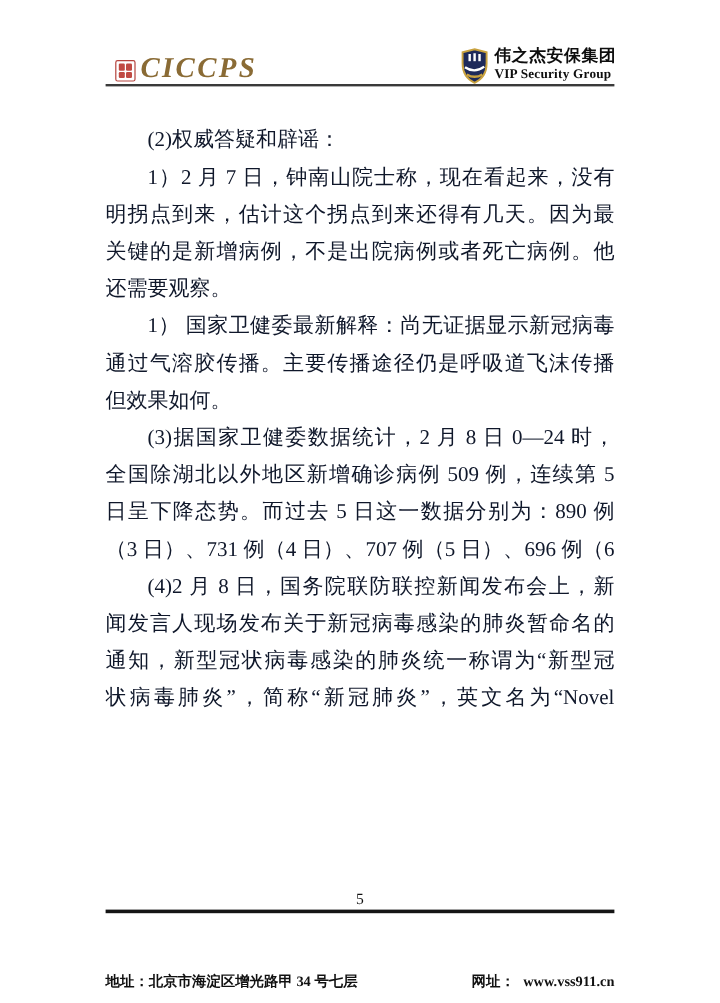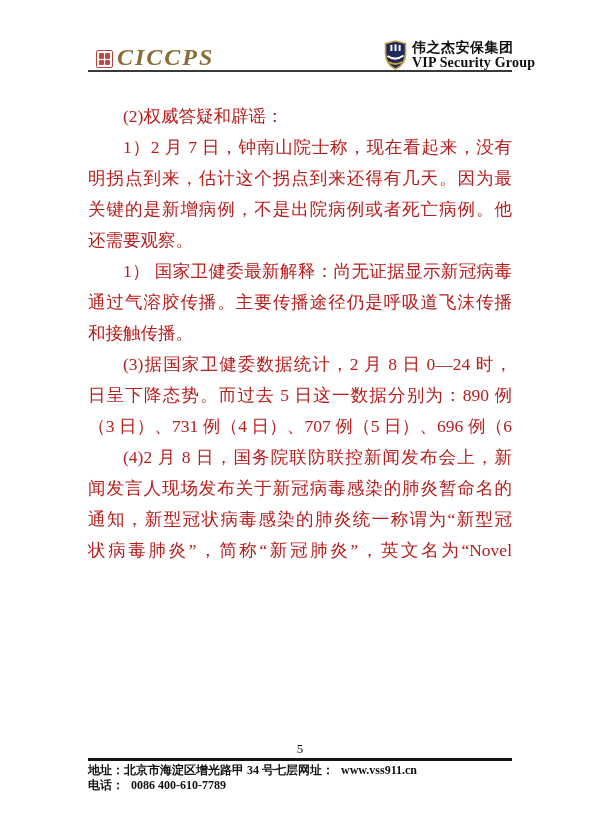--- a/index.html
+++ b/index.html
@@ -19,37 +19,37 @@
   }
   .seal i { background:#c04a43; border-radius:1px; display:block; }
   .brand {
     position:absolute; left:117px; top:44px;
     font-style:italic; font-weight:bold; font-size:24px;
     letter-spacing:2px; color:#8a6b35; white-space:nowrap;font-family:Liberation Serif, serif;
   }
   .logo-right { position:absolute; left:384px; top:40px; display:flex; align-items:flex-start; gap:5px; }
   .logo-text { display:flex; flex-direction:column;justify-content:space-between; }
   .logo-cn { font-size:14px; font-weight:bold; color:#0e0e0e; letter-spacing:0.5px; line-height:16px; white-space:nowrap; }
-  .logo-en { font-size:14px; font-weight:bold; color:#0e0e0e; letter-spacing:0.2px; line-height:13px; white-space:nowrap; }
+  .logo-en { font-size:11px; font-weight:bold; color:#0e0e0e; letter-spacing:0.2px; line-height:13px; white-space:nowrap; }
   .header-rule { position:absolute; left:88px; top:70px; width:424px; height:2px; background:#3a3a3a; }
 
   
   .content {
     position:absolute; left:88px; top:101px; width:424px;
-    font-size:17.5px; color:#b91c1c;
+    font-size:17.5px; color:#0f172a;
   }
   .line { height:31px; line-height:31px; overflow:hidden; white-space:nowrap; }
   .line.fill { text-align:justify; text-align-last:justify; }
   .line.indent { padding-left:35px; }
 
   
   .page-num { position:absolute; left:0; top:741px; width:600px; text-align:center; font-size:13px; color:#111; }
   .footer-rule { position:absolute; left:88px; top:758px; width:424px; height:2.5px; background:#151515; }
   .footer { position:absolute; left:88px; top:763px; width:424px; font-weight:bold; font-size:12px; color:#111; }
-  .footer-row { display:flex; justify-content:flex-start; line-height:15px; }
+  .footer-row { display:flex; justify-content:space-between; line-height:15px;margin-top:48px; }
   .phone-value { margin-left:7px; }
   .website-value { margin-left:7px; }
 </style>
 </head>
 <body>
 
 <div class="page">
 
   <span class="seal">
       <i></i>
@@ -79,22 +79,23 @@
   <div class="header-rule"></div>
 
   <div class="content">
     <div class="line indent">(2)权威答疑和辟谣：</div>
     <div class="line indent fill">1）2 月 7 日，钟南山院士称，现在看起来，没有</div>
     <div class="line fill">明拐点到来，估计这个拐点到来还得有几天。因为最</div>
     <div class="line fill">关键的是新增病例，不是出院病例或者死亡病例。他</div>
     <div class="line">还需要观察。</div>
     <div class="line indent fill">1） 国家卫健委最新解释：尚无证据显示新冠病毒</div>
     <div class="line fill">通过气溶胶传播。主要传播途径仍是呼吸道飞沫传播</div>
-    <div class="line">和接触传播。</div>
+    <div class="line">但效果如何。</div>
     <div class="line indent fill">(3)据国家卫健委数据统计，2 月 8 日 0—24 时，</div>
+    <div class="line fill">全国除湖北以外地区新增确诊病例 509 例，连续第 5</div>
     <div class="line fill">日呈下降态势。而过去 5 日这一数据分别为：890 例</div>
     <div class="line fill">（3 日）、731 例（4 日）、707 例（5 日）、696 例（6</div>
     <div class="line indent fill">(4)2 月 8 日，国务院联防联控新闻发布会上，新</div>
     <div class="line fill">闻发言人现场发布关于新冠病毒感染的肺炎暂命名的</div>
     <div class="line fill">通知，新型冠状病毒感染的肺炎统一称谓为“新型冠</div>
     <div class="line fill">状病毒肺炎”，简称“新冠肺炎”，英文名为“Novel</div>
   </div>
 
   <div class="page-num">5</div>
   <div class="footer-rule"></div>

